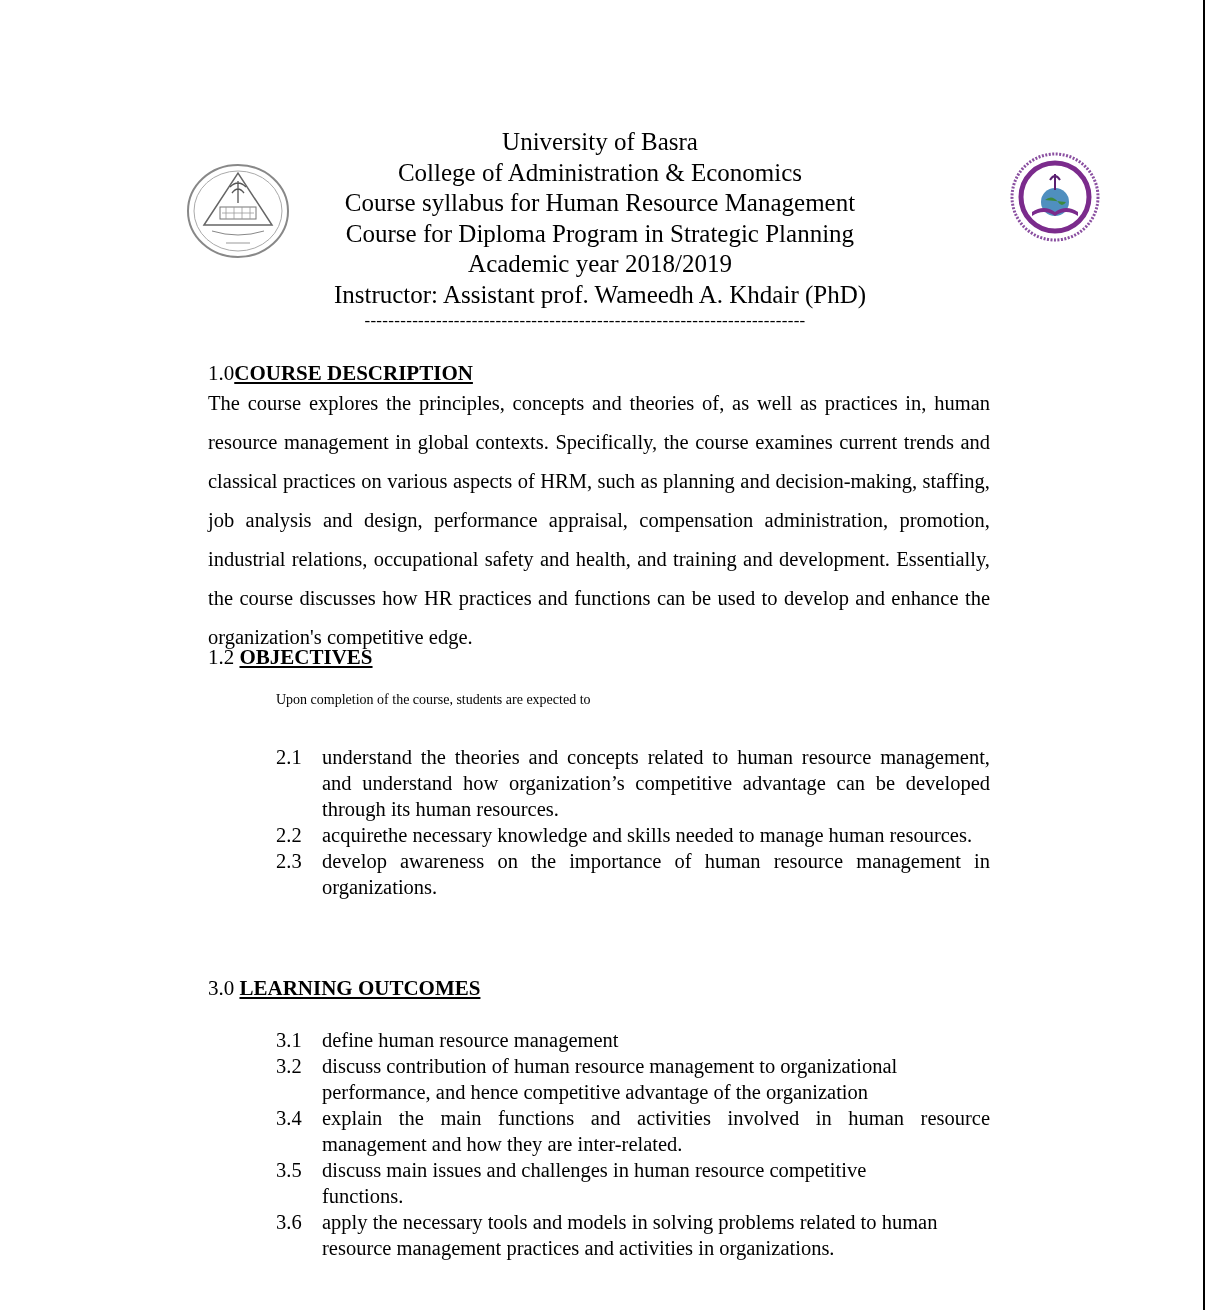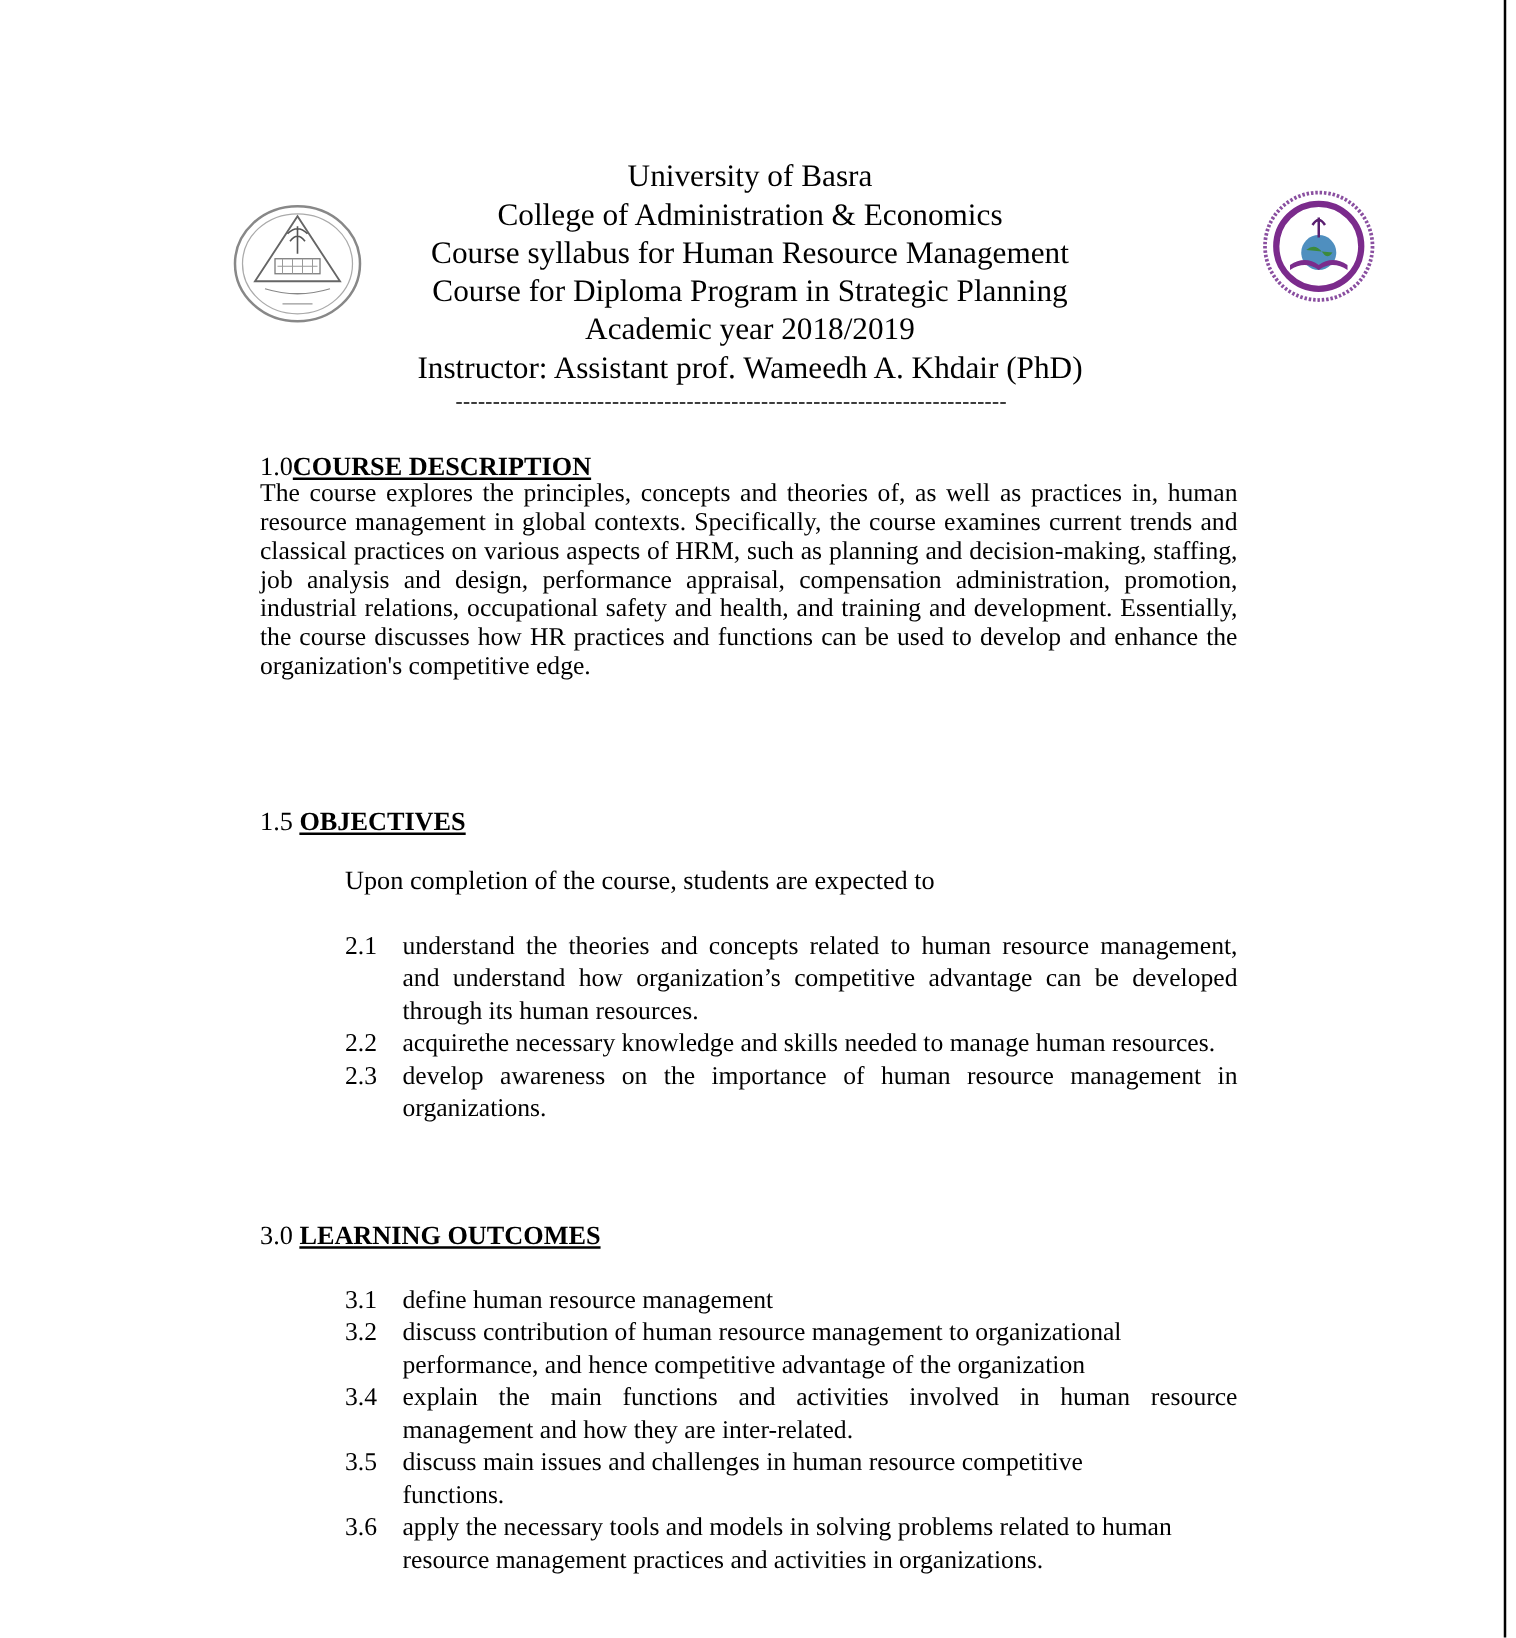--- a/index.html
+++ b/index.html
@@ -11,23 +11,23 @@
   }
   .page-edge { position: absolute; top: 0; right: 8px; width: 2px; height: 1310px; background: #000; }
   .header { position: absolute; top: 127px; left: 0; width: 1200px; text-align: center; }
   .header .line { font-size: 25px; line-height: 30.5px; white-space: nowrap; }
   .header .rule { font-size: 17px; letter-spacing: 0.3px; line-height: 22px; margin-left: -30px; }
   .logo-left { position: absolute; left: 186px; top: 163px; width: 104px; height: 96px; }
   .logo-right { position: absolute; left: 1010px; top: 150px; width: 90px; height: 94px; }
   .content { position: absolute; left: 208px; width: 782px; font-size: 20.5px; }
   .sec-head { position: absolute; left: 208px; font-size: 21px; line-height: 26px; white-space: nowrap; }
   .sec-head .title { font-weight: bold; text-decoration: underline; }
-  .para { text-align: justify; line-height: 23px; }
+  .para { text-align: justify; line-height: 39px; }
   .para::after { content: ""; }
-  .intro { position: absolute; left: 276px; font-size: 21px; }
+  .intro { position: absolute; left: 276px; font-size: 14px; }
   .list { position: absolute; left: 276px; width: 714px; font-size: 20.5px; }
   .item { display: flex; line-height: 26px; }
   .item .num { width: 34px; flex: none; }
   .item .txt { flex: 1; margin-left: 12px; }
   .item .txt.j { text-align: justify; text-align-last: left; }
 </style>
 </head>
 <body>
 
 <div class="page-edge"></div>
@@ -65,21 +65,21 @@
   <div class="line">Instructor: Assistant prof. Wameedh A. Khdair (PhD)</div>
   <div class="rule">--------------------------------------------------------------------------</div>
 </div>
 
 <div class="sec-head" style="top:360px;">
   <span>1.0</span><span class="title">COURSE DESCRIPTION</span>
 </div>
 <div class="content para" style="top:384px;">The course explores the principles, concepts and theories of, as well as practices in, human resource management in global contexts.  Specifically, the course examines current trends and classical practices on various aspects of HRM, such as planning and decision-making, staffing, job analysis and design, performance appraisal, compensation administration, promotion, industrial relations, occupational safety and health, and training and development.  Essentially, the course discusses how HR practices and functions can be used to develop and enhance the organization's competitive edge.</div>
 
 <div class="sec-head" style="top:644px;">
-  <span>1.5 </span><span class="title">OBJECTIVES</span>
+  <span>1.2 </span><span class="title">OBJECTIVES</span>
 </div>
 <div class="intro" style="top:692px;">Upon completion of the course, students are expected to</div>
 
 <div class="list" style="top:744px;">
   <div class="item">
     <span class="num">2.1</span>
     <span class="txt j">understand the theories and concepts related to human resource management, and understand how organization’s competitive advantage can be developed through its human resources.</span>
   </div>
   <div class="item">
     <span class="num">2.2</span>

